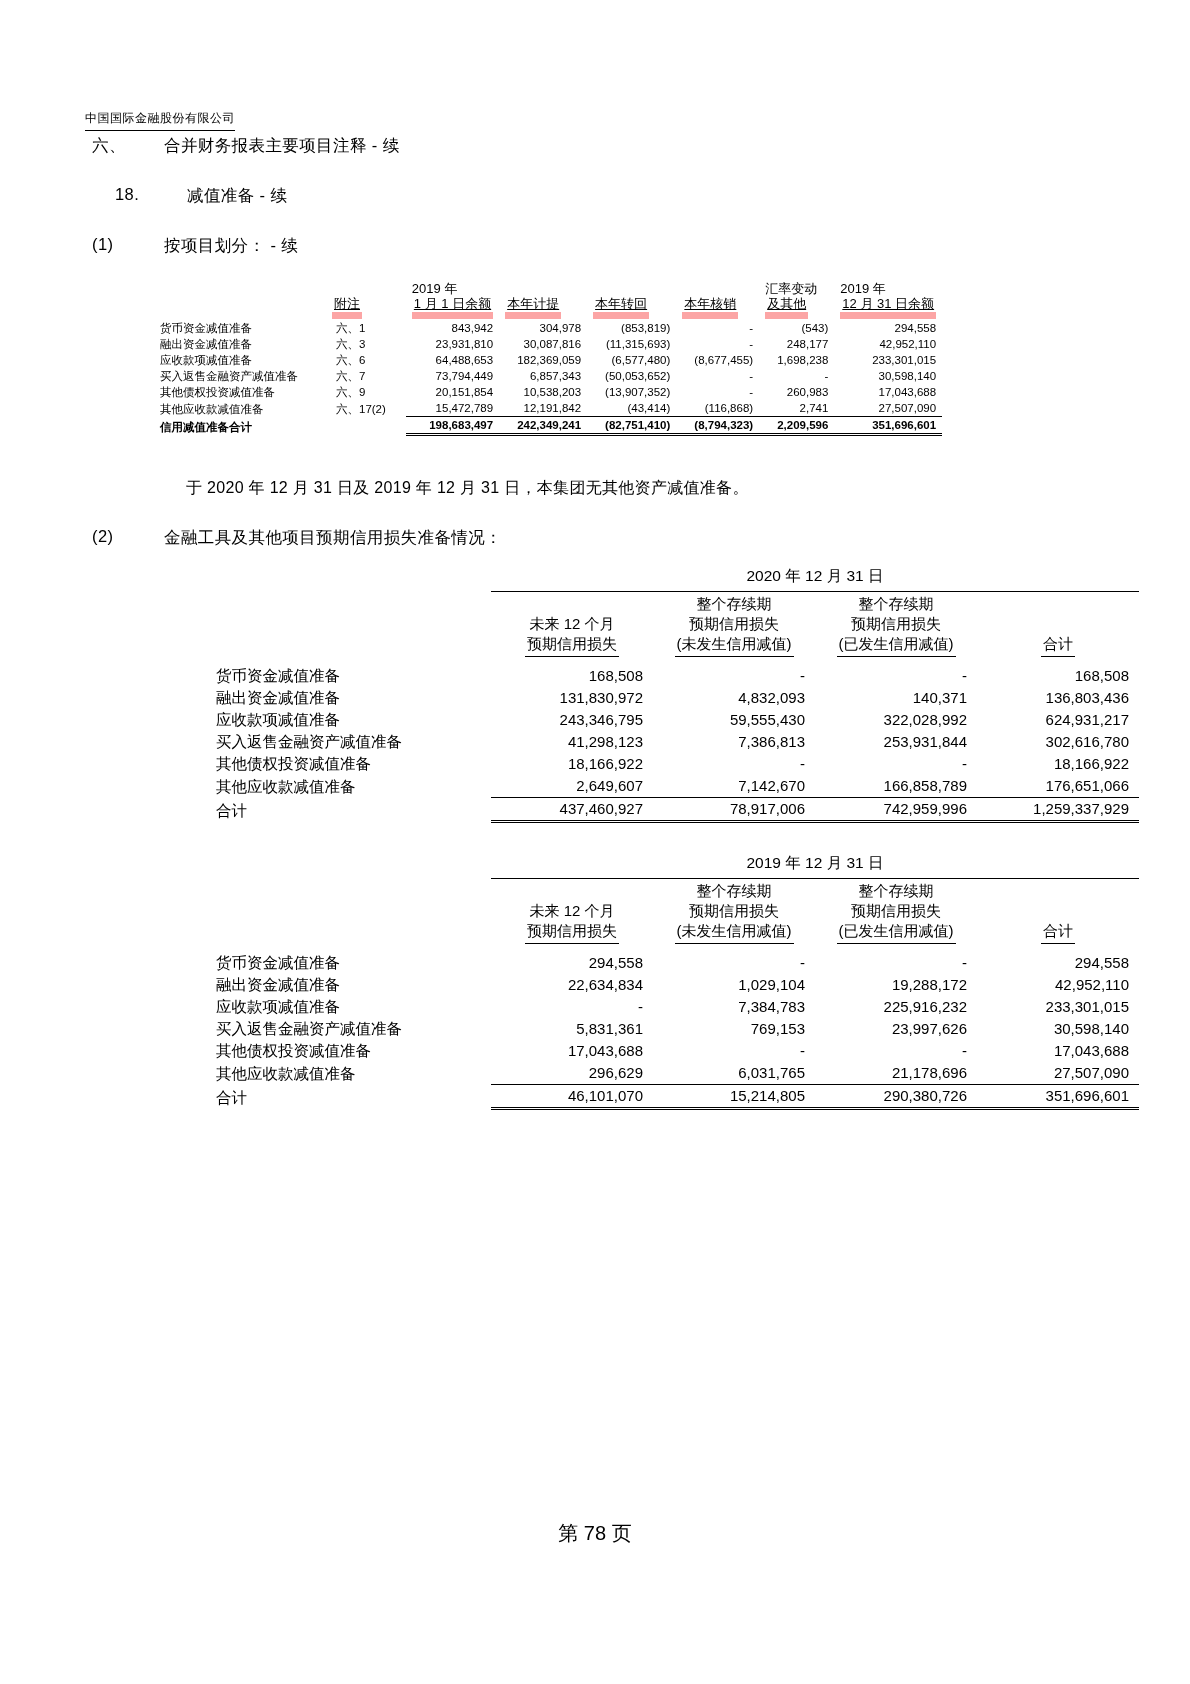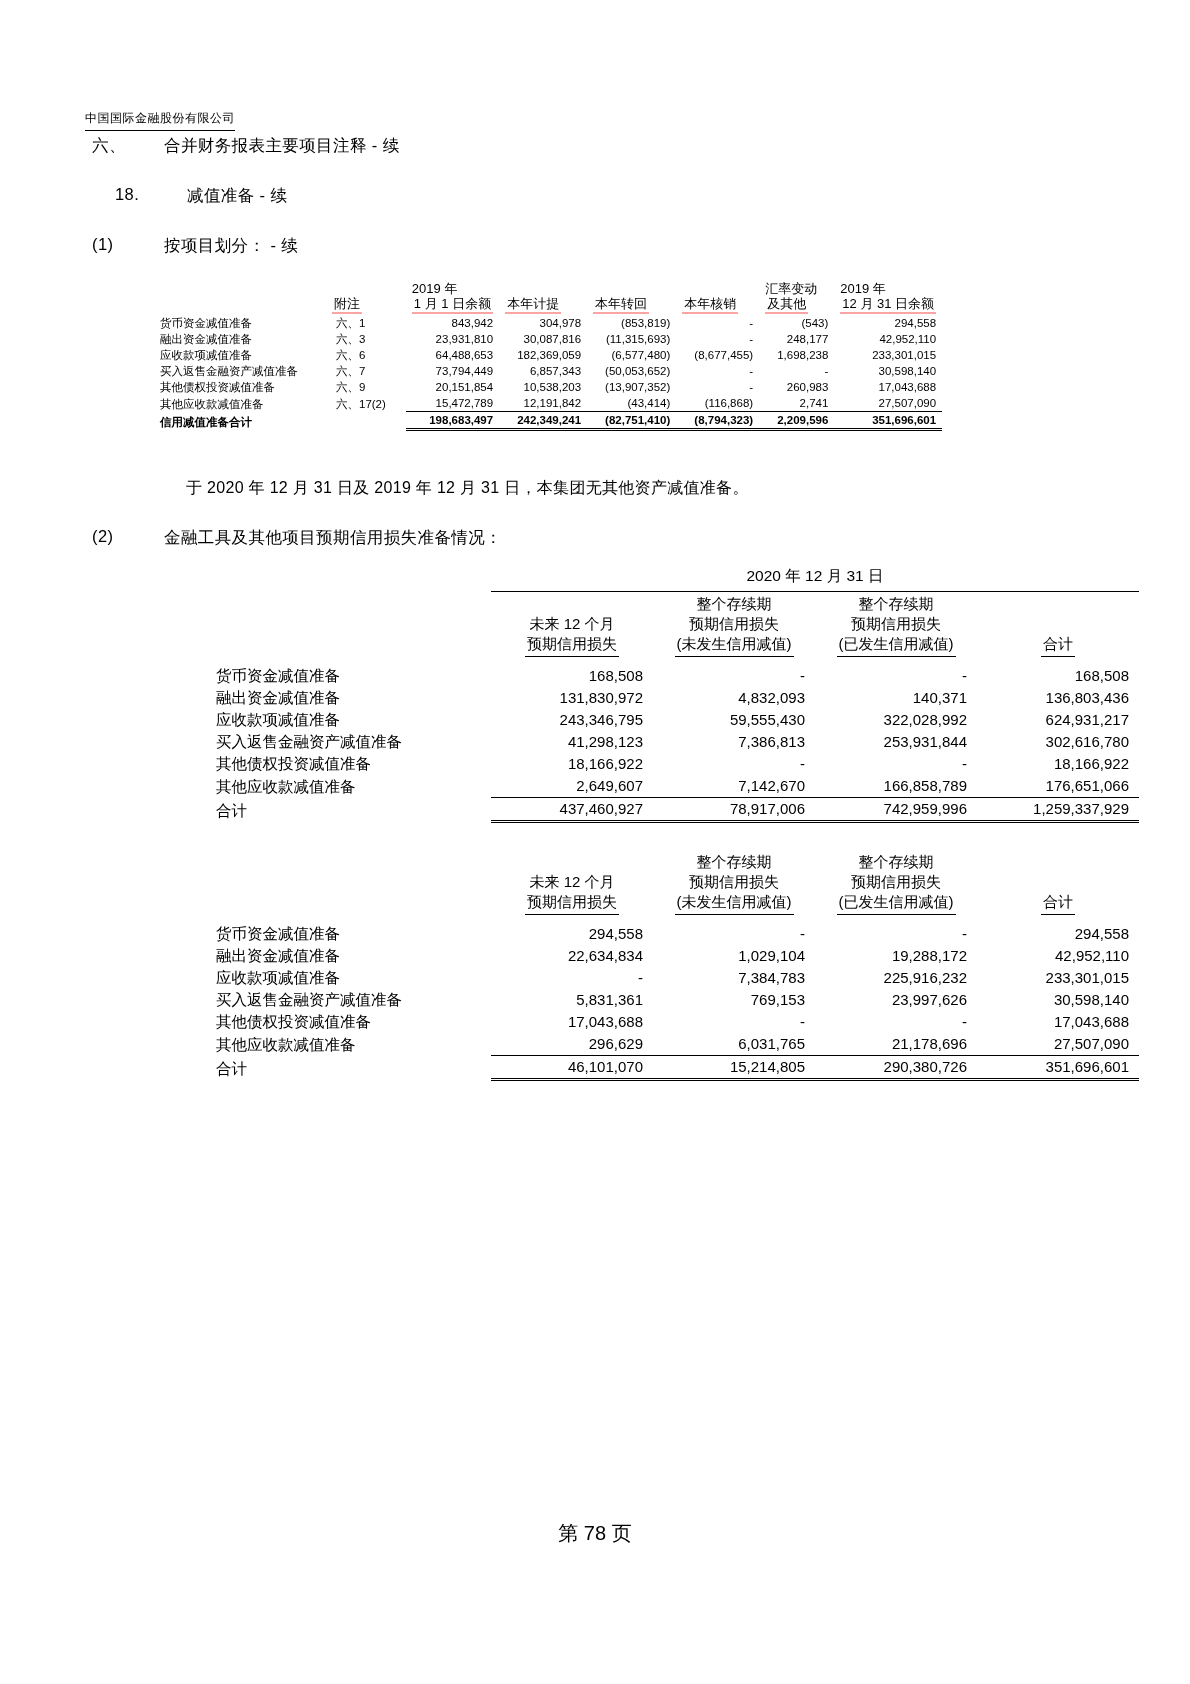--- a/index.html
+++ b/index.html
@@ -68,22 +68,23 @@
     line-height: 16px;
   }
   .t1 .hcell {
     text-align: left;
     font-size: 13px;
     line-height: 15px;
     padding-bottom: 1px;
   }
   .t1 .hcell span.u {
     display: inline-block;
-    border-bottom: 2px solid #fca5a5;
+    border-bottom: 7px solid #fca5a5;
     padding: 0 2px 1px 2px;
+    text-decoration: underline;
   }
   .t1 td.lbl {
     text-align: left;
     padding-left: 0;
     padding-right: 28px;
   }
   .t1 td.note {
     text-align: left;
     padding-left: 10px;
     padding-right: 20px;
@@ -391,20 +392,26 @@
         </tr>
       </tbody>
     </table>
   </div>
 
   <div class="t2wrap b">
     <table class="t2">
       <thead>
         <tr>
           <td class="lbl"></td>
+          <td class="date-head" colspan="4">
+            <span class="ul">2019 年 12 月 31 日</span>
+          </td>
+        </tr>
+        <tr>
+          <td class="lbl"></td>
           <td class="colhead">
             <div>&nbsp;</div>
             <div>未来 12 个月</div>
             <div><span class="lastline">预期信用损失</span></div>
           </td>
           <td class="colhead">
             <div>整个存续期</div>
             <div>预期信用损失</div>
             <div><span class="lastline">(未发生信用减值)</span></div>
           </td>

